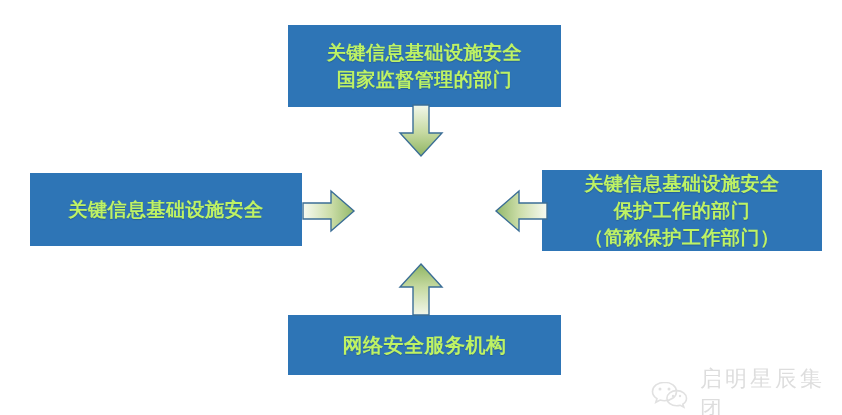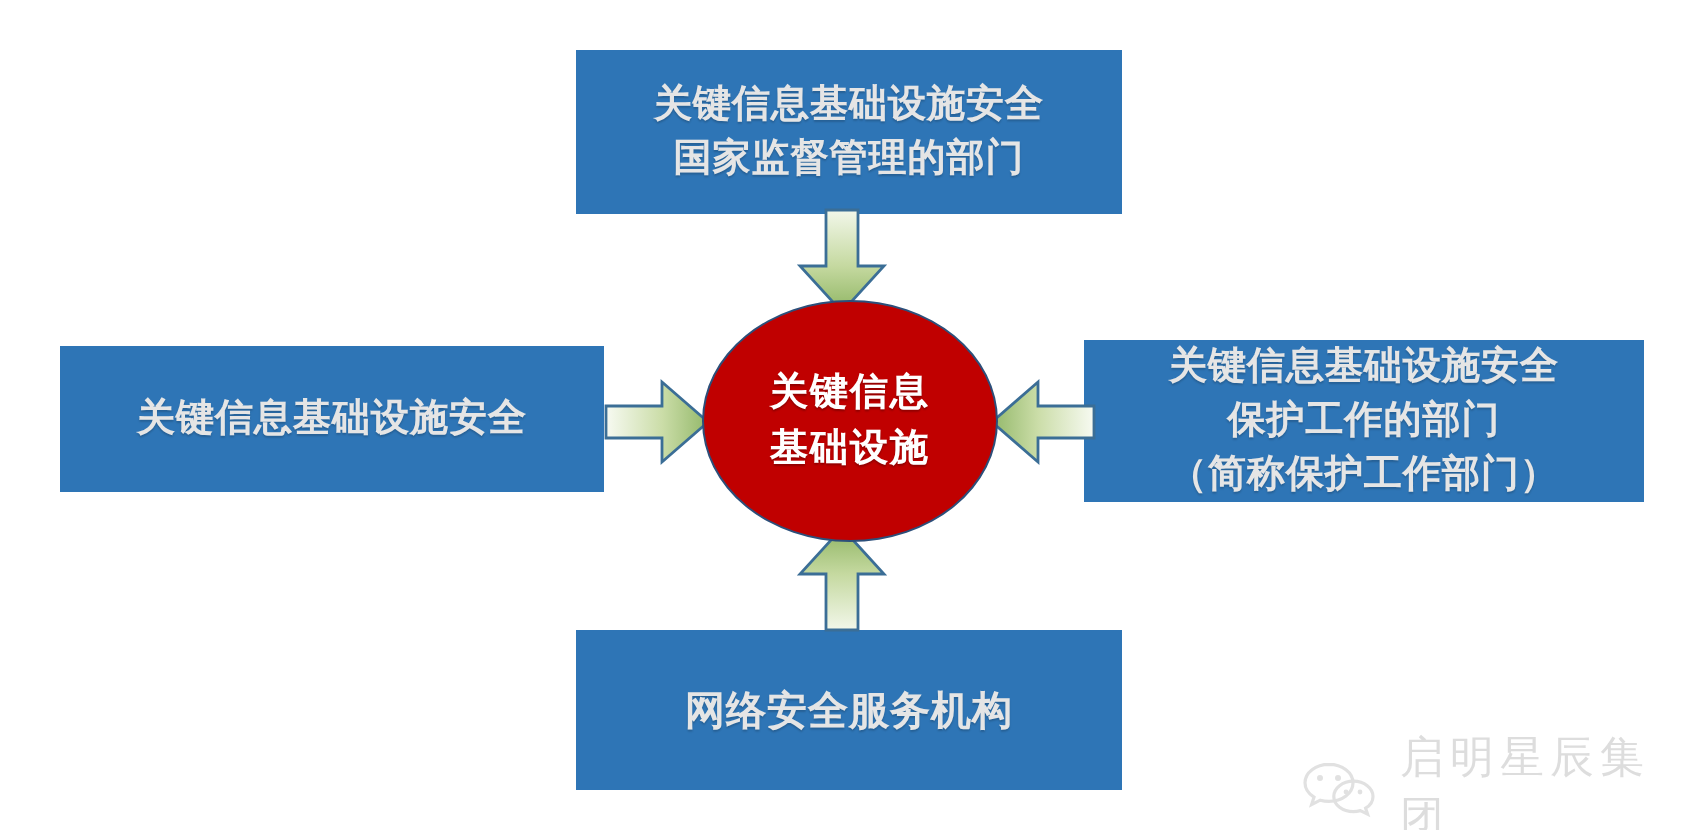--- a/index.html
+++ b/index.html
@@ -16,21 +16,21 @@
     height: 415px;
     background: #ffffff;
     overflow: hidden;
   }
 
   
   .box {
     position: absolute;
     box-sizing: border-box;
     background: #2E75B6;
-    color: #e5e5e5;
+    color: #bef264;
     display: flex;
     align-items: center;
     justify-content: center;
     text-align: center;
     font-family: "DejaVu Sans", "Liberation Sans", sans-serif;
     font-weight: 700;
     letter-spacing: 0.5px;
     line-height: 1.42;
     text-shadow: 0 1px 1px rgba(0,0,0,0.18);
   }
@@ -57,21 +57,21 @@
     left: 542px;
     top: 170px;
     width: 280px;
     height: 81px;
     font-size: 19px;
   }
   #box-bottom {
     left: 288px;
     top: 315px;
     width: 273px;
-    height: 80px;
+    height: 60px;
     font-size: 20px;
   }
 
   
   #center-ellipse {
     position: absolute;
     left: 351px;
     top: 150px;
     width: 148px;
     height: 121px;
@@ -141,24 +141,20 @@
   <div class="box" id="box-right">
     <span class="box-text">关键信息基础设施安全
 保护工作的部门
 （简称保护工作部门）</span>
   </div>
 
   <div class="box" id="box-bottom">
     <span class="box-text">网络安全服务机构</span>
   </div>
 
-  <div id="center-ellipse">
-    <span class="ellipse-text">关键信息
-基础设施</span>
-  </div>
 
   <div class="arrow" id="arrow-top">
     <svg viewBox="0 0 46 54" width="46" height="54" xmlns="http://www.w3.org/2000/svg">
       <defs>
         <linearGradient id="gradDown" x1="0" y1="0" x2="0" y2="1">
           <stop offset="0%" stop-color="#F2F7EA"></stop>
           <stop offset="55%" stop-color="#C5D9A0"></stop>
           <stop offset="100%" stop-color="#8FB563"></stop>
         </linearGradient>
       </defs>

